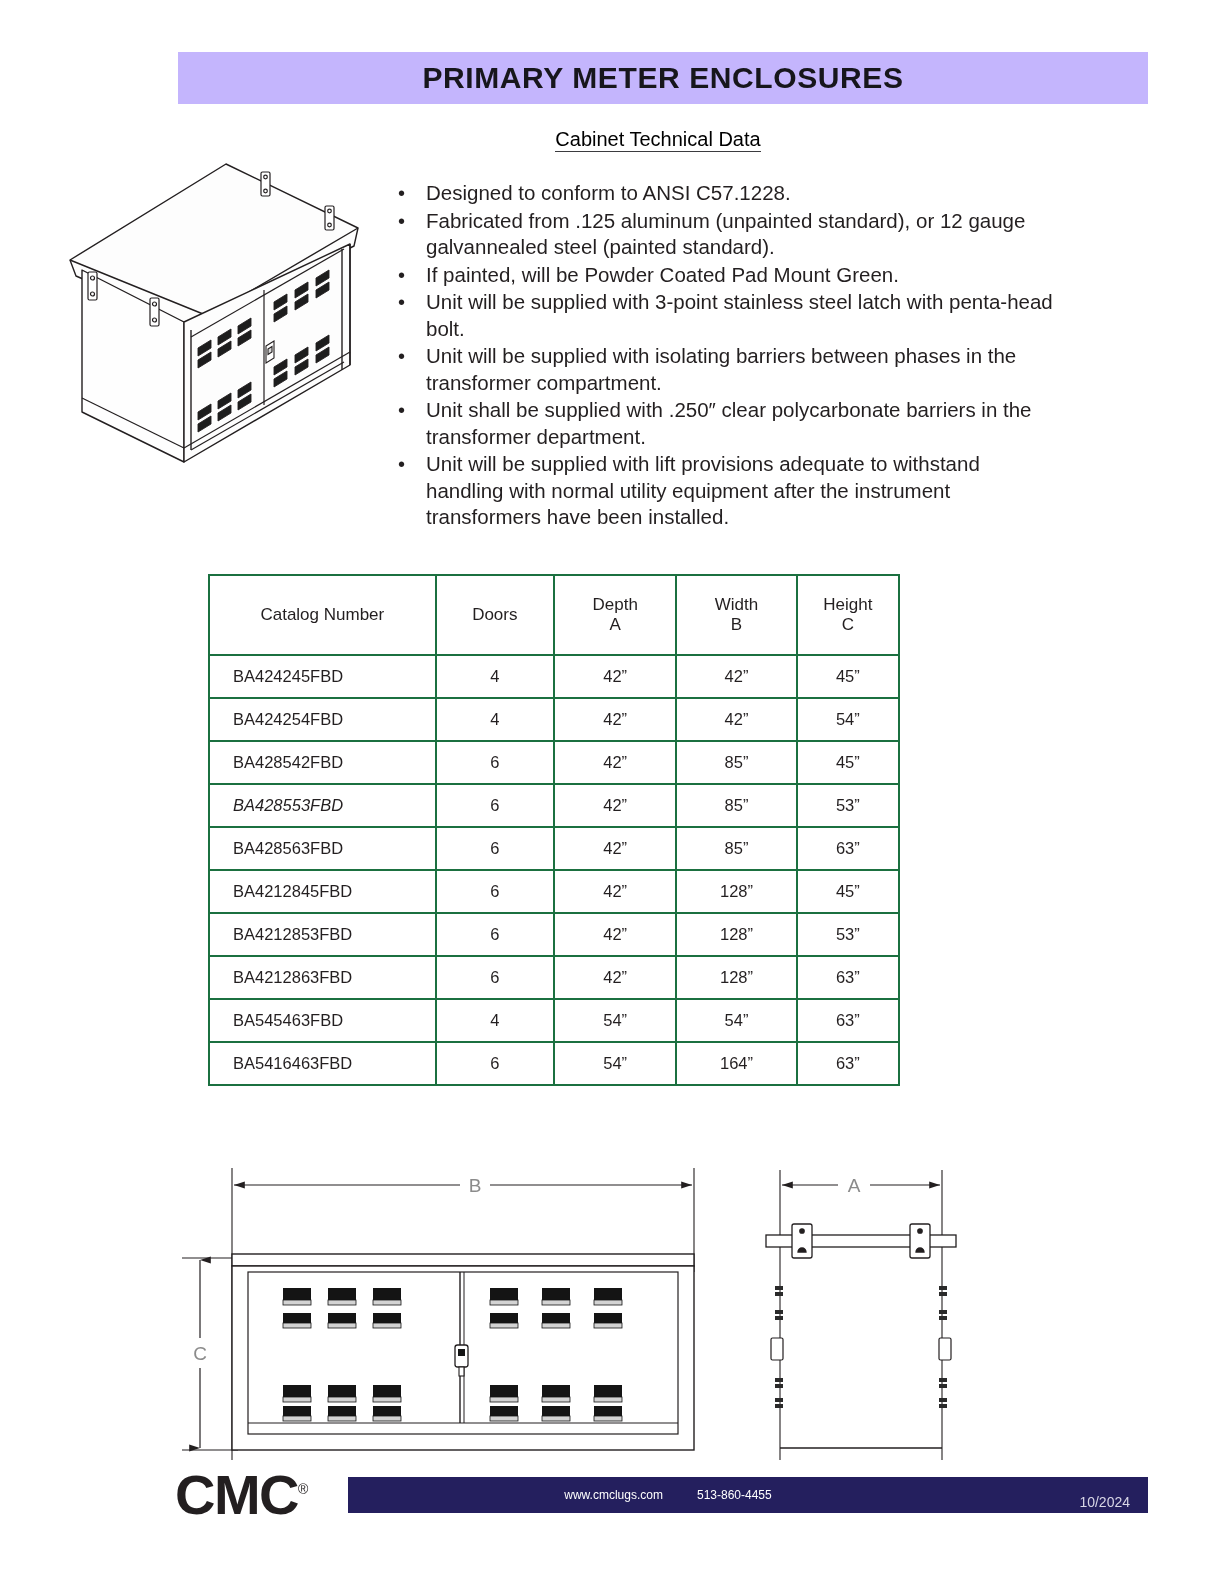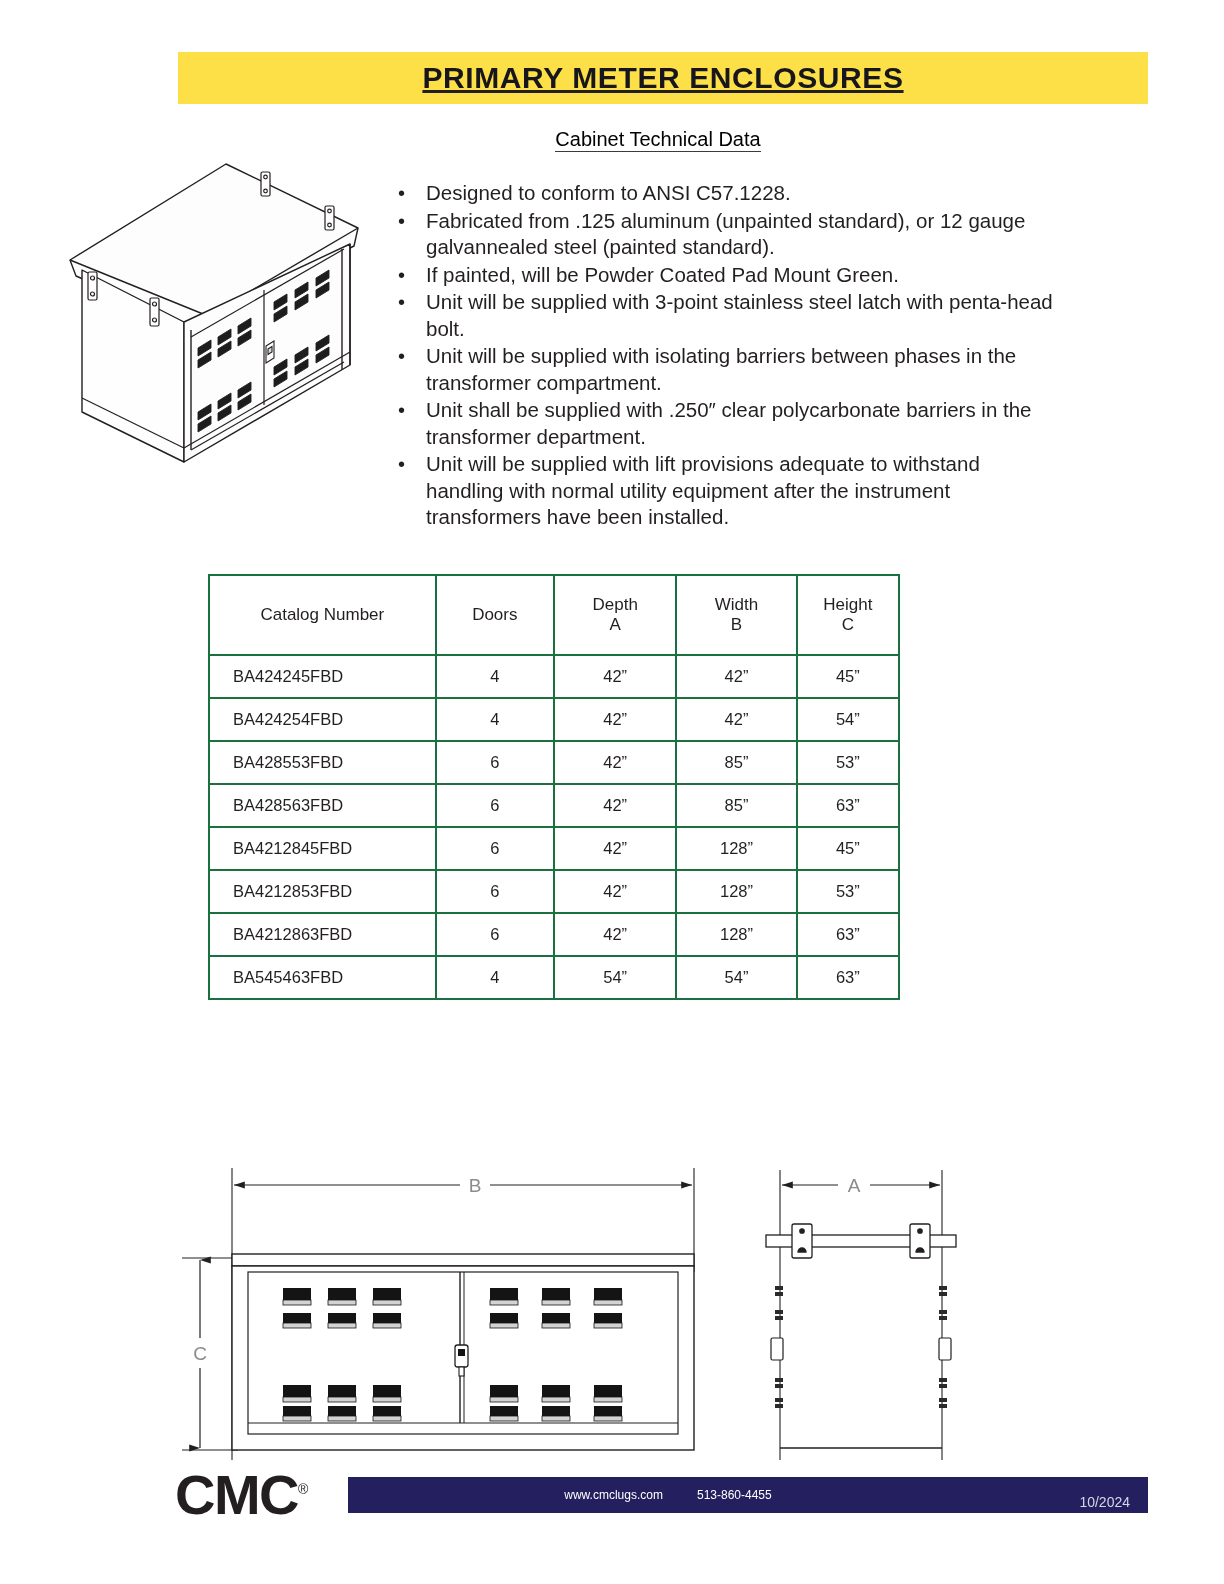--- a/index.html
+++ b/index.html
@@ -189,21 +189,21 @@
 
   .dim-label {
     font-family: "Liberation Sans", sans-serif;
     font-size: 19px;
     fill: #8b8b8b;
   }
 </style>
 </head>
 <body>
 
-<div class="header-bar" style="background: #fde047; text-decoration: underline;">
+<div class="header-bar" style="background: #c4b5fd;">
   <div class="header-title">PRIMARY METER ENCLOSURES</div>
 </div>
 
 <div class="subtitle">
   <span>Cabinet Technical Data</span>
 </div>
 
 <div class="iso-wrap">
 <svg width="320" height="350" viewBox="0 0 320 350" xmlns="http://www.w3.org/2000/svg">
   <g fill="none" stroke="#231f20" stroke-width="1.4" stroke-linejoin="round">
@@ -367,21 +367,28 @@
         <td style="border-color: rgb(27, 112, 64);">45”</td>
       </tr>
       <tr>
         <td class="catnum" style="border-color: rgb(27, 112, 64);">BA424254FBD</td>
         <td style="border-color: rgb(27, 112, 64);">4</td>
         <td style="border-color: rgb(27, 112, 64);">42”</td>
         <td style="border-color: rgb(27, 112, 64);">42”</td>
         <td style="border-color: rgb(27, 112, 64);">54”</td>
       </tr>
       <tr>
-        <td class="catnum" style="border-color: rgb(27, 112, 64);">BA428553FBD</td>
+        <td class="catnum" style="border-color: rgb(27, 112, 64);">BA428542FBD</td>
+        <td style="border-color: rgb(27, 112, 64);">6</td>
+        <td style="border-color: rgb(27, 112, 64);">42”</td>
+        <td style="border-color: rgb(27, 112, 64);">85”</td>
+        <td style="border-color: rgb(27, 112, 64);">45”</td>
+      </tr>
+      <tr>
+        <td class="catnum" style="border-color: rgb(27, 112, 64); font-style: italic;">BA428553FBD</td>
         <td style="border-color: rgb(27, 112, 64);">6</td>
         <td style="border-color: rgb(27, 112, 64);">42”</td>
         <td style="border-color: rgb(27, 112, 64);">85”</td>
         <td style="border-color: rgb(27, 112, 64);">53”</td>
       </tr>
       <tr>
         <td class="catnum" style="border-color: rgb(27, 112, 64);">BA428563FBD</td>
         <td style="border-color: rgb(27, 112, 64);">6</td>
         <td style="border-color: rgb(27, 112, 64);">42”</td>
         <td style="border-color: rgb(27, 112, 64);">85”</td>
@@ -406,20 +413,27 @@
         <td style="border-color: rgb(27, 112, 64);">6</td>
         <td style="border-color: rgb(27, 112, 64);">42”</td>
         <td style="border-color: rgb(27, 112, 64);">128”</td>
         <td style="border-color: rgb(27, 112, 64);">63”</td>
       </tr>
       <tr>
         <td class="catnum" style="border-color: rgb(27, 112, 64);">BA545463FBD</td>
         <td style="border-color: rgb(27, 112, 64);">4</td>
         <td style="border-color: rgb(27, 112, 64);">54”</td>
         <td style="border-color: rgb(27, 112, 64);">54”</td>
+        <td style="border-color: rgb(27, 112, 64);">63”</td>
+      </tr>
+      <tr>
+        <td class="catnum" style="border-color: rgb(27, 112, 64);">BA5416463FBD</td>
+        <td style="border-color: rgb(27, 112, 64);">6</td>
+        <td style="border-color: rgb(27, 112, 64);">54”</td>
+        <td style="border-color: rgb(27, 112, 64);">164”</td>
         <td style="border-color: rgb(27, 112, 64);">63”</td>
       </tr>
     </tbody>
 </table>
 
 <div class="dims-wrap">
 <svg width="830" height="320" viewBox="0 0 830 320" xmlns="http://www.w3.org/2000/svg">
   <defs>
     <marker id="arrL" markerWidth="10" markerHeight="8" refX="9" refY="4" orient="auto">
       <path d="M9,4 L0,1 L0,7 Z" fill="#231f20"></path>

